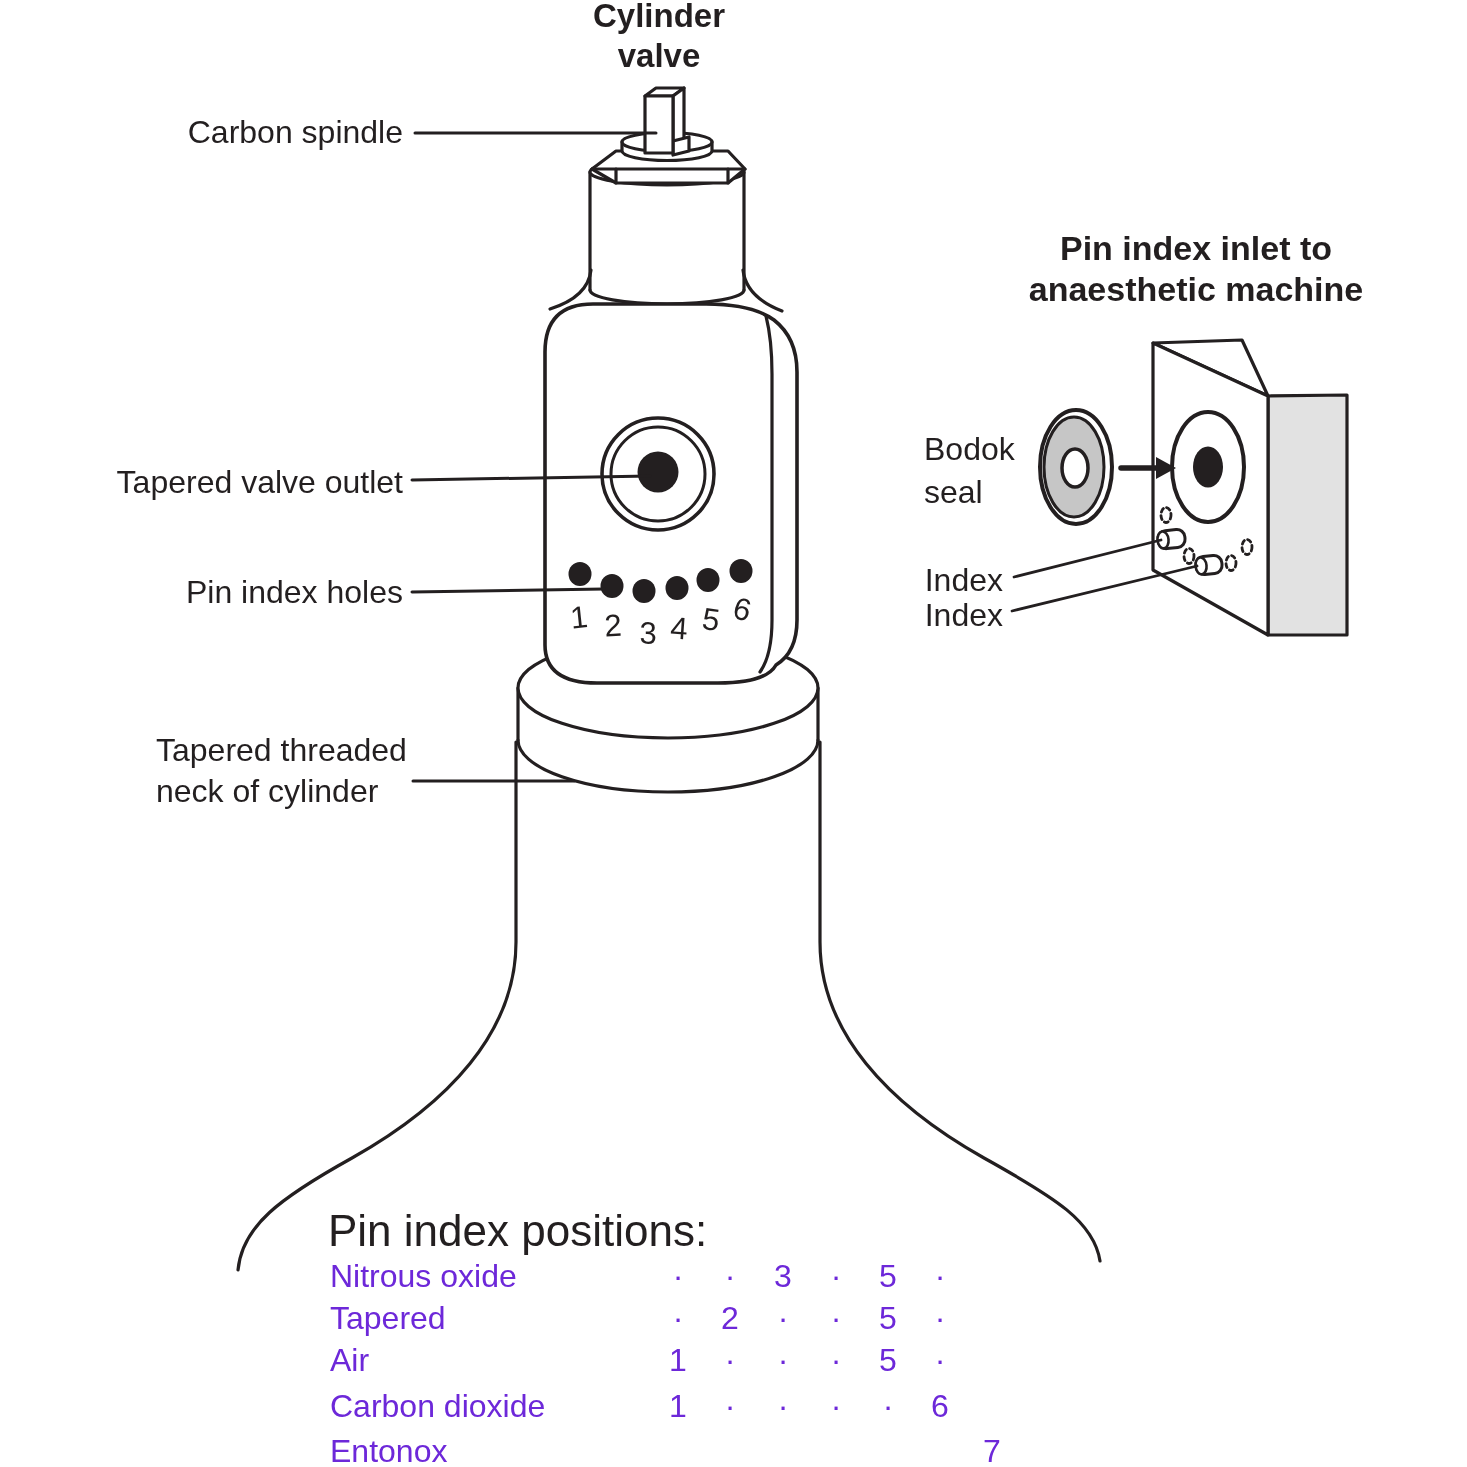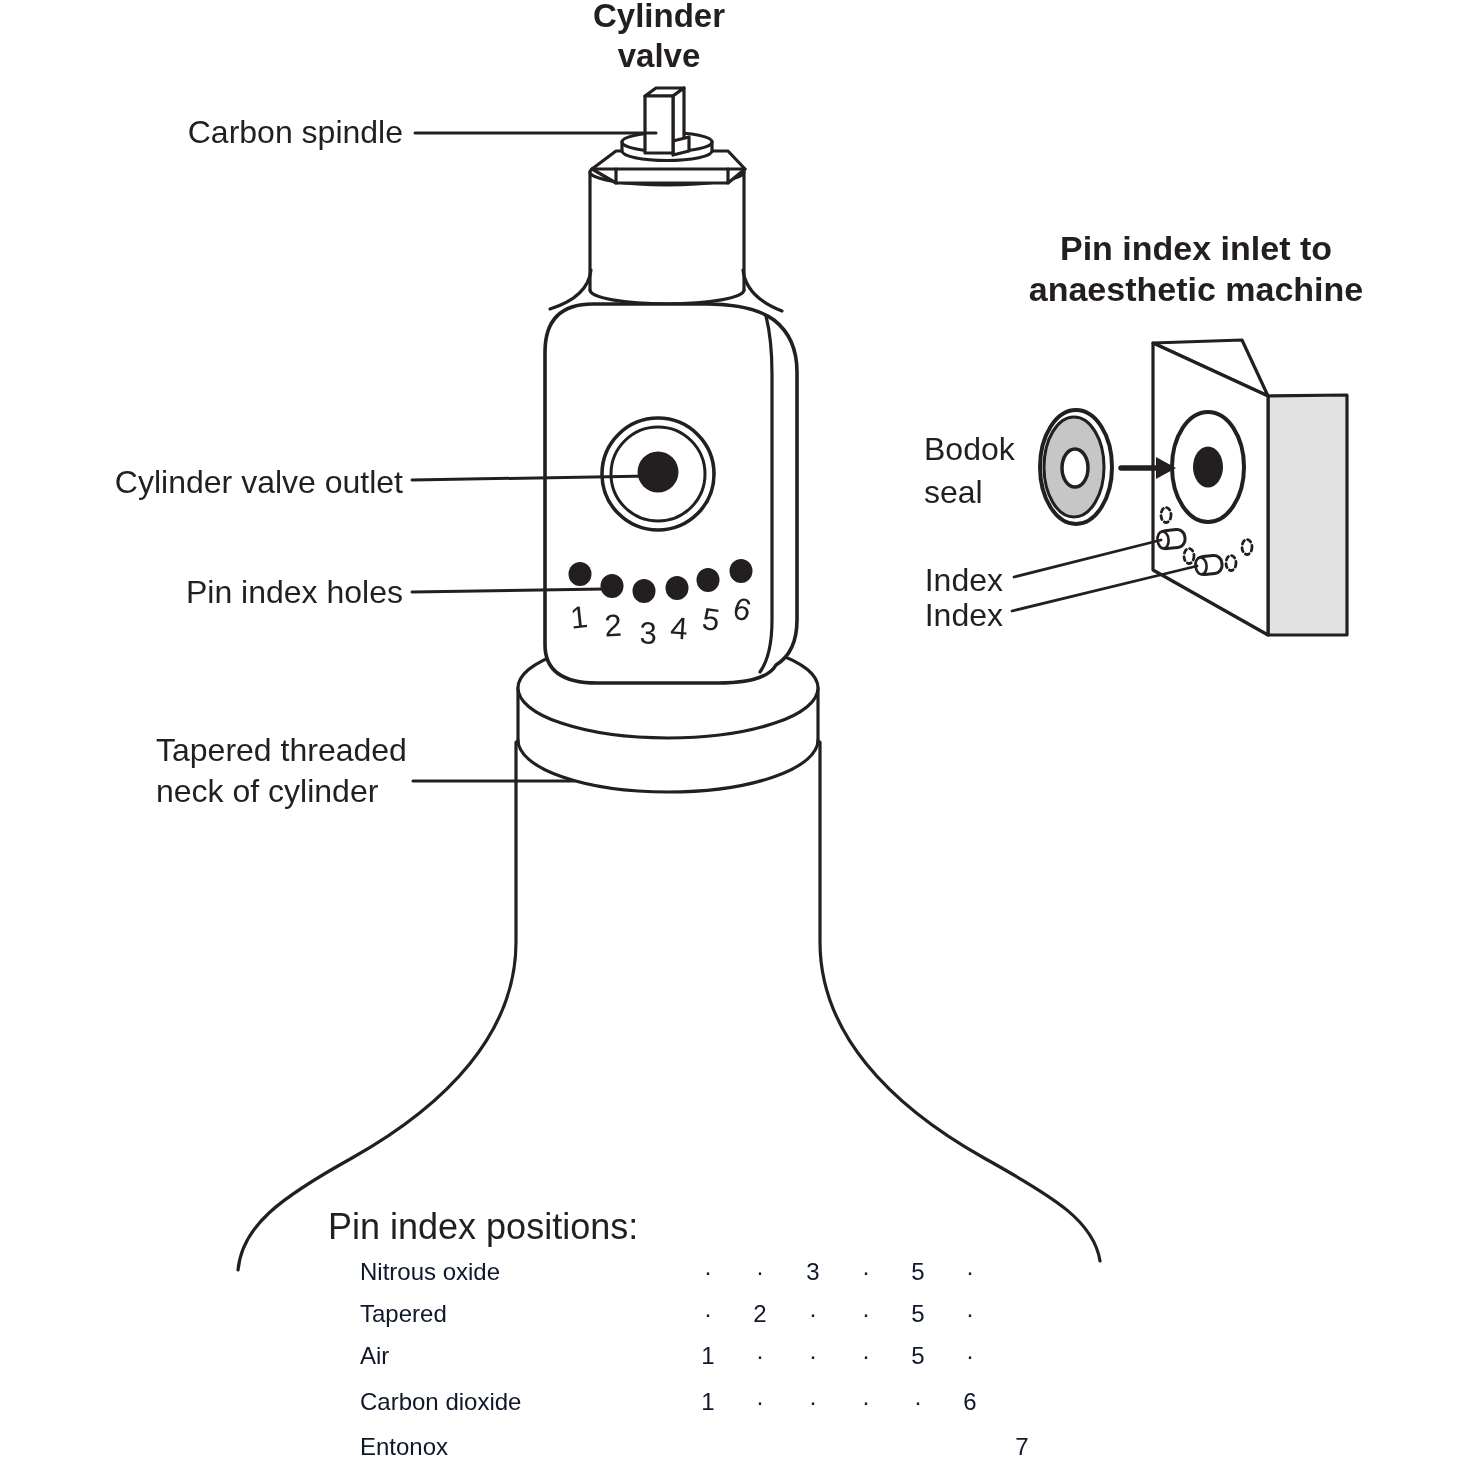--- a/index.html
+++ b/index.html
@@ -4,22 +4,22 @@
 <style>
   html,body{margin:0;padding:0;background:#ffffff;}
   #canvas{position:relative;width:1467px;height:1467px;background:#ffffff;overflow:hidden;
           font-family:"Liberation Sans", sans-serif;color:#231f20;}
   svg{position:absolute;left:0;top:0;}
   .lbl{position:absolute;font-size:32px;line-height:41px;color:#231f20;white-space:normal;}
   .r{text-align:right;}
   .c{text-align:center;}
   .b{font-weight:bold;}
   .pin-num{position:absolute;font-size:31px;color:#231f20;width:30px;text-align:center;}
-  .tbl-head{position:absolute;left:328px;top:1206px;font-size:36px;color:#231f20;}
-  .tbl-row{position:absolute;left:0;width:1150px;height:42px;font-size:24px;color:#0f172a;margin-left:30px;}
+  .tbl-head{position:absolute;left:328px;top:1206px;font-size:44px;color:#231f20;}
+  .tbl-row{position:absolute;left:0;width:1150px;height:42px;font-size:32px;color:#6d28d9;}
   .gas{position:absolute;left:330px;top:0;}
   .cell{position:absolute;top:0;width:44px;text-align:center;}
   .c0{left:656px}.c1{left:708px}.c2{left:761px}.c3{left:814px}.c4{left:866px}.c5{left:918px}.c6{left:970px}
 </style>
 </head>
 <body>
 
 <div id="canvas">
 
   <svg width="1467" height="1467" viewBox="0 0 1467 1467">
@@ -141,21 +141,21 @@
         <path d="M1014,577 L1161,540"></path>
         <path d="M1012,611 L1197,566"></path>
       </g>
     </g>
   </svg>
 
   <div class="lbl b c" style="left:549px;top:-4px;width:220px;font-size:33px;line-height:40px;">Cylinder valve</div>
 
   <div class="lbl r" style="left:143px;top:112px;width:260px;">Carbon spindle</div>
 
-  <div class="lbl r" style="left:103px;top:462px;width:300px;">Cylinder valve outlet</div>
+  <div class="lbl r" style="left:103px;top:462px;width:300px;">Tapered valve outlet</div>
 
   <div class="lbl" style="left:156px;top:730px;width:260px;">Tapered threaded neck of cylinder</div>
 
   <div class="lbl r" style="left:173px;top:572px;width:230px;">Pin index holes</div>
 
   <span class="pin-num" style="left:564px;top:600px;transform:rotate(-6deg);">1</span>
   <span class="pin-num" style="left:598px;top:608px;transform:rotate(-3deg);">2</span>
   <span class="pin-num" style="left:633px;top:616px;">3</span>
   <span class="pin-num" style="left:664px;top:611px;transform:rotate(4deg);">4</span>
   <span class="pin-num" style="left:696px;top:602px;transform:rotate(8deg);">5</span>

